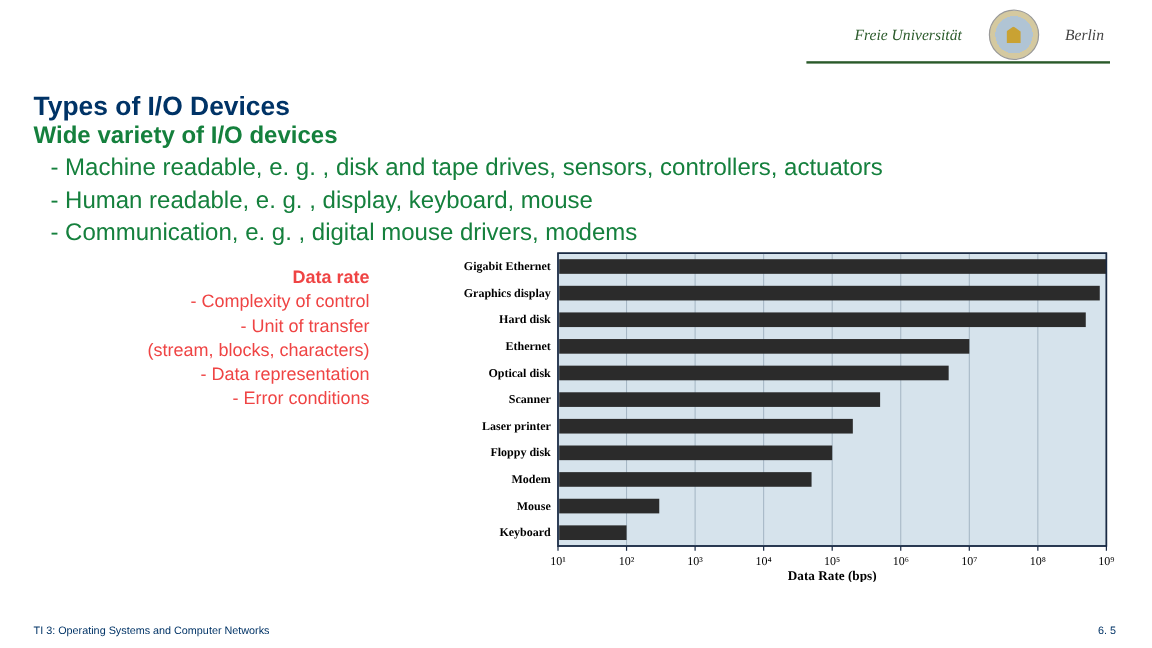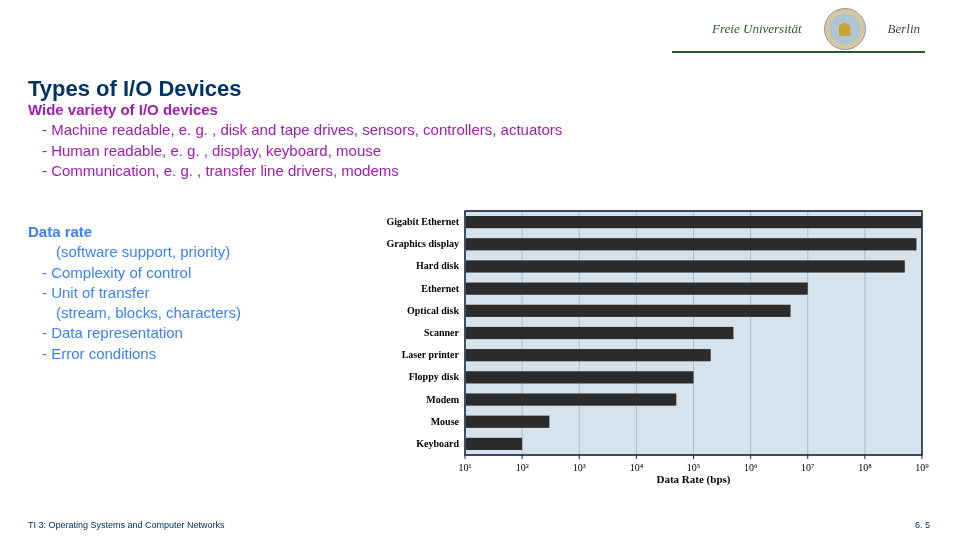--- a/index.html
+++ b/index.html
@@ -58,35 +58,36 @@
     left: 28px;
     font-size: 22px;
     font-weight: bold;
     color: #003366;
   }
 
   .body-text {
     position: absolute;
     top: 100px;
     left: 28px;
-    font-size: 15px;
-    color: #a21caf;
+    font-size: 20px;
+    color: #15803d;
     line-height: 1.35;
   }
   .body-text .lead { font-weight: bold; }
   .body-text .item { padding-left: 14px; }
 
   .left-col {
     position: absolute;
     top: 222px;
     left: 28px;
     font-size: 15px;
-    color: #3b82f6;
+    color: #ef4444;
     line-height: 1.35;
     width: 280px;
+    text-align: right;
   }
   .left-col .lead { font-weight: bold; }
   .left-col .item { padding-left: 14px; }
   .left-col .sub { padding-left: 28px; }
 
   .chart {
     position: absolute;
     top: 205px;
     left: 350px;
     width: 580px;
@@ -120,26 +121,25 @@
   <span class="logo-text">Berlin</span>
   <div class="underline"></div>
 </div>
 
 <h1 class="title">Types of I/O Devices</h1>
 
 <div class="body-text">
   <div class="lead">Wide variety of I/O devices</div>
   <div class="item">- Machine readable, e. g. , disk and tape drives, sensors, controllers, actuators</div>
   <div class="item">- Human readable, e. g. , display, keyboard, mouse</div>
-  <div class="item">- Communication, e. g. , transfer line drivers, modems</div>
+  <div class="item">- Communication, e. g. , digital mouse drivers, modems</div>
 </div>
 
 <div class="left-col">
   <div class="lead">Data rate</div>
-  <div class="sub">(software support, priority)</div>
   <div class="item">- Complexity of control</div>
   <div class="item">- Unit of transfer</div>
   <div class="sub">(stream, blocks, characters)</div>
   <div class="item">- Data representation</div>
   <div class="item">- Error conditions</div>
 </div>
 
 <svg class="chart" viewBox="0 0 580 280">
     <rect x="115" y="6" width="457" height="244" fill="#d6e3ec" stroke="#1a2a44" stroke-width="1.2"></rect>
     <line x1="115" y1="6" x2="115" y2="250" stroke="#8fa3b3" stroke-width="0.6"></line>

